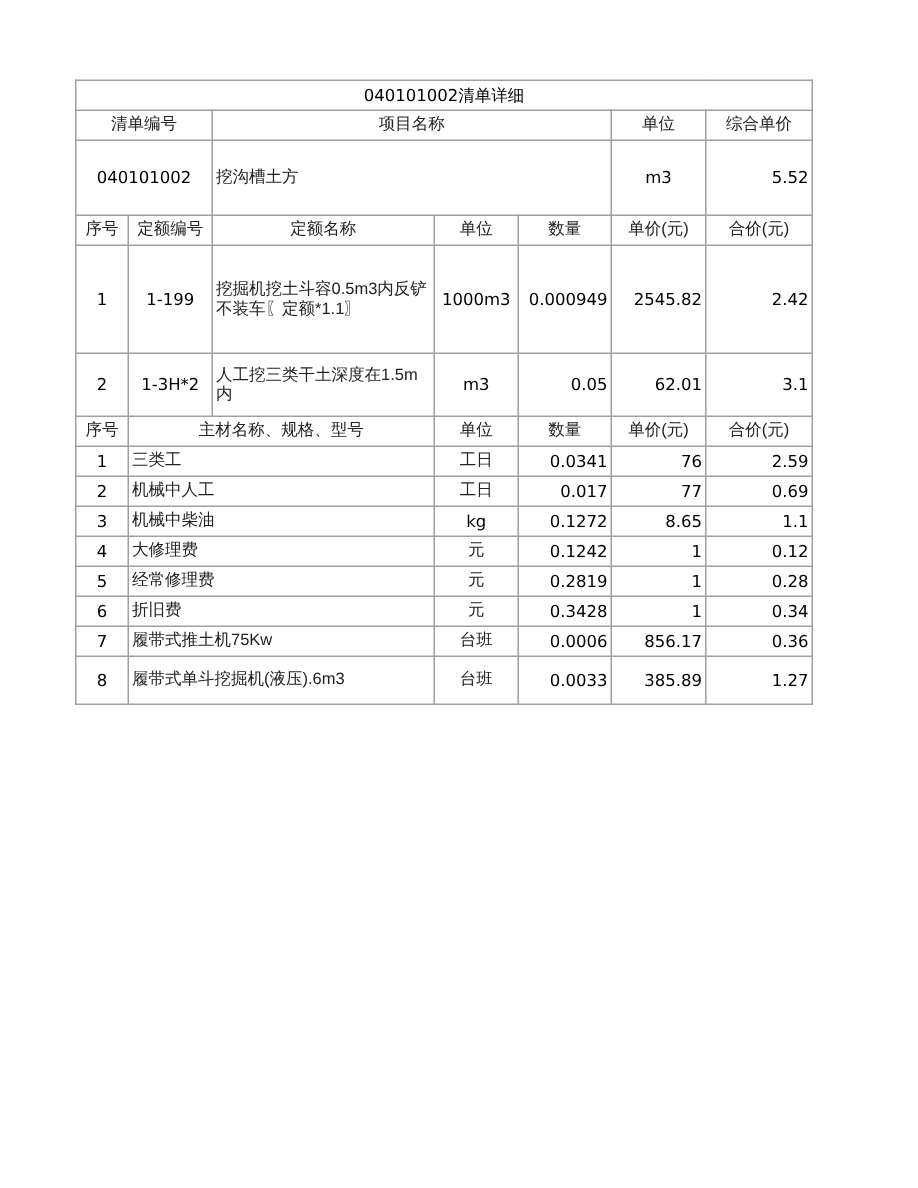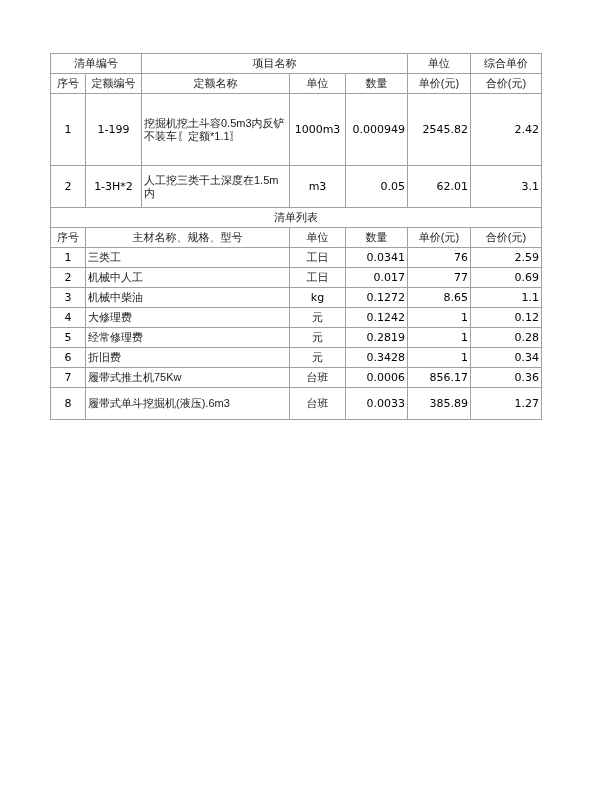--- a/index.html
+++ b/index.html
@@ -31,24 +31,33 @@
     <col style="width:35px">
       <col style="width:56px">
       <col style="width:148px">
       <col style="width:56px">
       <col style="width:62px">
       <col style="width:63px">
       <col style="width:71px">
   </colgroup>
   <tbody>
     <tr>
+      <td colspan="7" class="c h20">040101002清单详细</td>
+    </tr>
+    <tr>
       <td colspan="2" class="c h20 cjk">清单编号</td>
       <td colspan="3" class="c cjk">项目名称</td>
       <td class="c cjk">单位</td>
       <td class="c cjk">综合单价</td>
+    </tr>
+    <tr>
+      <td colspan="2" class="c h50">040101002</td>
+      <td colspan="3" class="l cjk">挖沟槽土方</td>
+      <td class="c">m3</td>
+      <td class="r">5.52</td>
     </tr>
     <tr>
       <td class="c h20 cjk">序号</td>
       <td class="c cjk">定额编号</td>
       <td class="c cjk">定额名称</td>
       <td class="c cjk">单位</td>
       <td class="c cjk">数量</td>
       <td class="c cjk">单价(元)</td>
       <td class="c cjk">合价(元)</td>
     </tr>
@@ -62,23 +71,20 @@
       <td class="r">2.42</td>
     </tr>
     <tr>
       <td class="c h42">2</td>
       <td class="c">1-3H*2</td>
       <td class="l cjk">人工挖三类干土深度在1.5m内</td>
       <td class="c">m3</td>
       <td class="r">0.05</td>
       <td class="r">62.01</td>
       <td class="r">3.1</td>
-    </tr>
-    <tr>
-      <td colspan="7" class="c h20 cjk">清单列表</td>
     </tr>
     <tr>
       <td class="c h20 cjk">序号</td>
       <td colspan="2" class="c cjk">主材名称、规格、型号</td>
       <td class="c cjk">单位</td>
       <td class="c cjk">数量</td>
       <td class="c cjk">单价(元)</td>
       <td class="c cjk">合价(元)</td>
     </tr>
     <tr>

